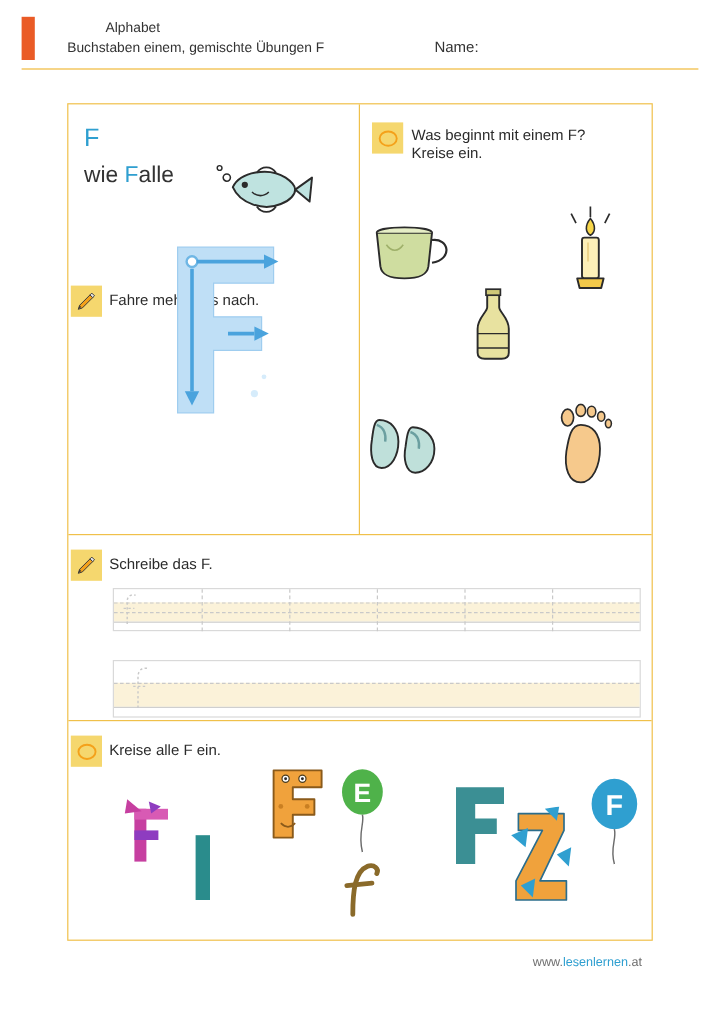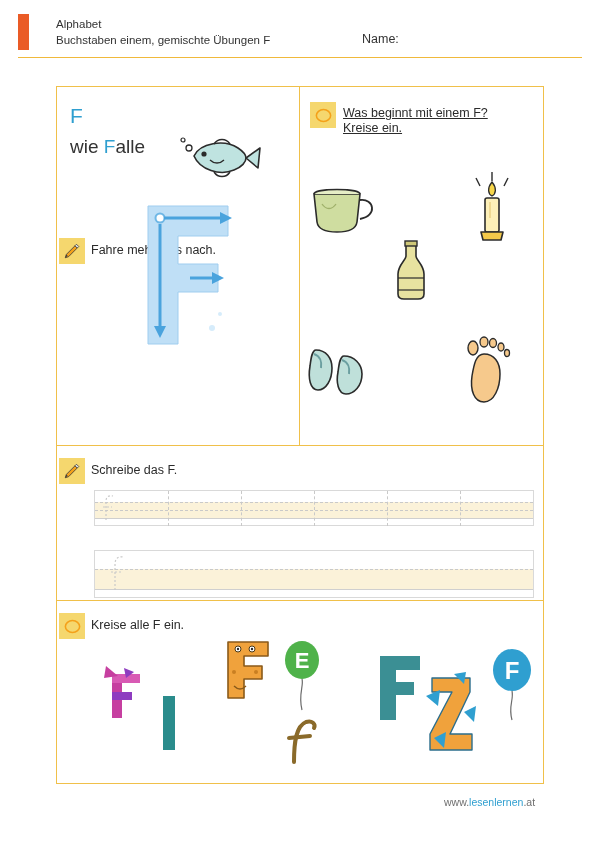--- a/index.html
+++ b/index.html
@@ -34,20 +34,21 @@
   }
   .header-titles {
     position: absolute;
     left: 56px;
     top: 16px;
     line-height: 16px;
   }
   .header-line1 {
     font-size: 11.5px;
     color: #333333;
+    margin-left: 32px;
   }
   .header-line2 {
     font-size: 11.5px;
     color: #333333;
   }
   .name-label {
     position: absolute;
     left: 362px;
     top: 32px;
     font-size: 12.5px;
@@ -187,21 +188,21 @@
       <polygon points="3,21 4.5,16.5 6.2,18.4" fill="#3a3a3a"></polygon>
     </svg>
   </div>
   <div class="instr" style="left:34px; top:156px; width:200px;">Fahre mehrmals nach.</div>
 
   <div class="tab" style="left:253px; top:15px;">
     <svg width="19" height="19" viewBox="0 0 24 24" aria-hidden="true">
       <ellipse cx="12" cy="12" rx="9" ry="7.5" fill="none" stroke="#f4a11a" stroke-width="2"></ellipse>
     </svg>
   </div>
-  <div class="instr" style="left:286px; top:19px; width:200px;text-decoration:underline;">
+  <div class="instr" style="left:286px; top:19px; width:200px;">
     <div>Was beginnt mit einem F?</div>
     <div>Kreise ein.</div>
   </div>
 
   <div class="tab" style="left:2px; top:371px;">
     <svg width="18" height="18" viewBox="0 0 24 24" aria-hidden="true">
       <polygon points="3,21 4.5,16.5 16,5 19,8 7.5,19.5" fill="#f4a11a" stroke="#3a3a3a" stroke-width="1.1" stroke-linejoin="round"></polygon>
       <polygon points="16,5 18,3 21,6 19,8" fill="#e8e8e8" stroke="#3a3a3a" stroke-width="1.1" stroke-linejoin="round"></polygon>
       <polygon points="3,21 4.5,16.5 6.2,18.4" fill="#3a3a3a"></polygon>
     </svg>

